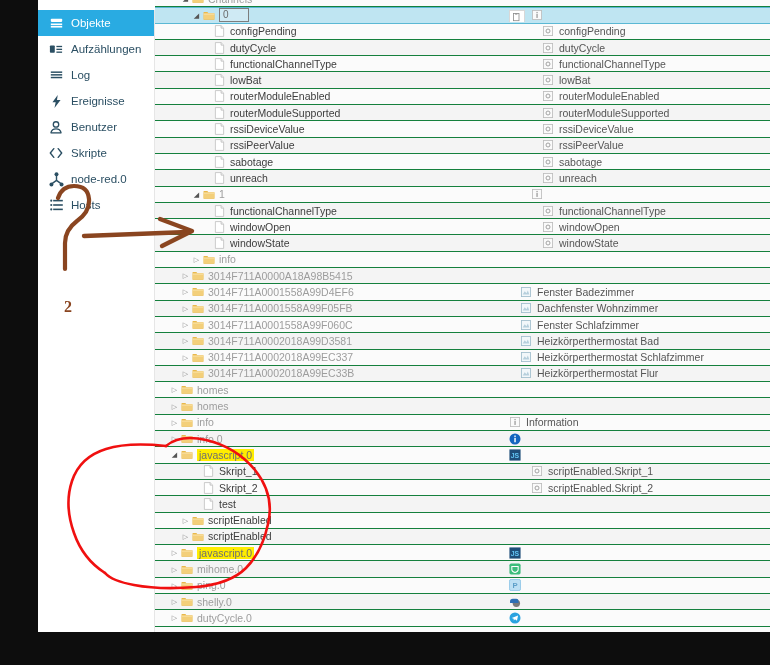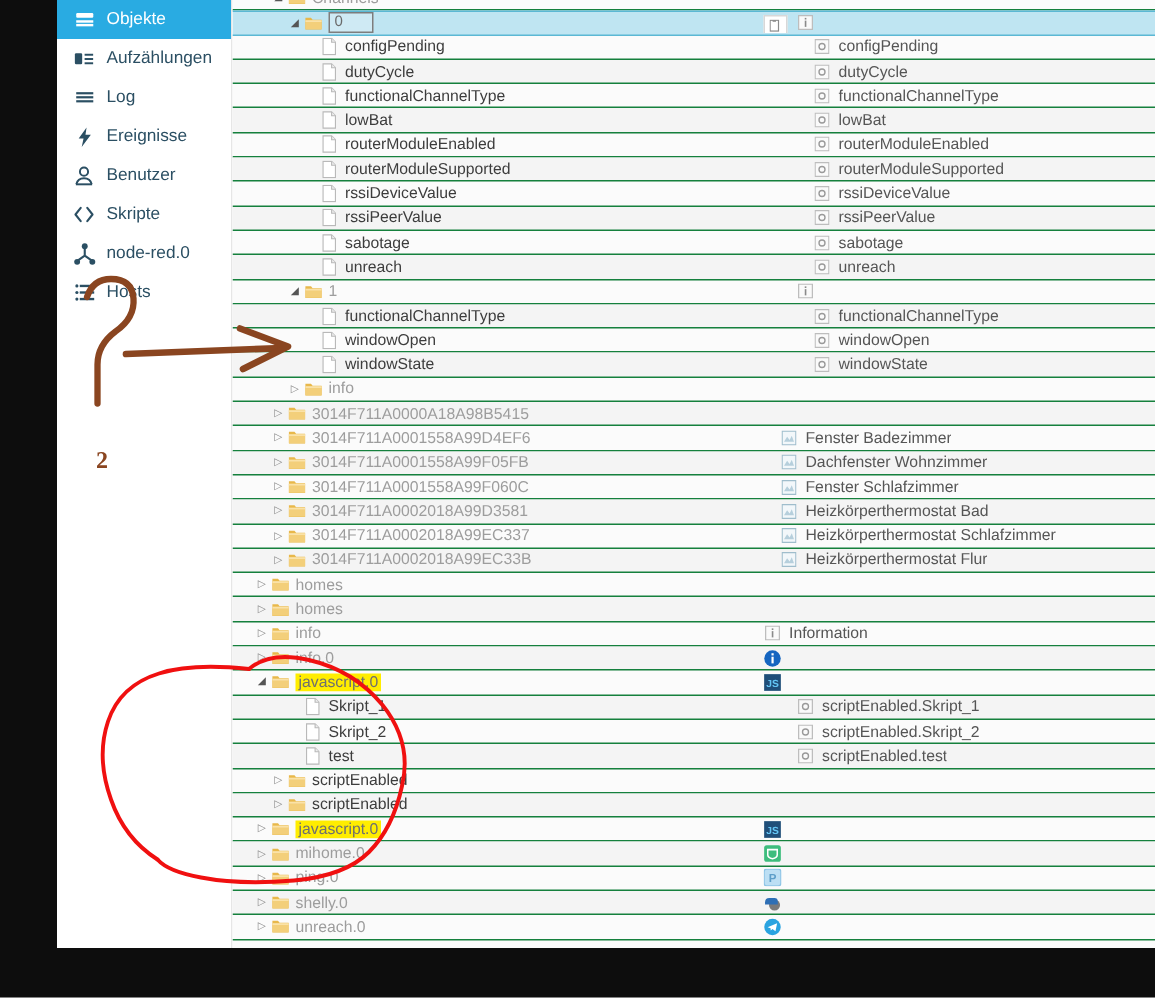--- a/index.html
+++ b/index.html
@@ -11,21 +11,21 @@
     position:relative;
   }
   
   #app{
     position:absolute;left:38px;top:0;width:732px;height:632px;
     background:#ffffff;
     overflow:hidden;
   }
   
   #sidebar{
-    position:absolute;left:0;top:0;width:117px;height:632px;
+    position:absolute;left:0;top:10px;width:117px;height:632px;
     background:#ffffff;
     border-right:1px solid #e6e6e6;
     box-sizing:border-box;
   }
   .nav-item{
     display:flex;align-items:center;
     height:26px;
     padding-left:8px;
     color:#2b4f63;
     font-size:11.5px;
@@ -832,29 +832,20 @@
         <div class="cell-name i3">
           <span class="twisty"></span>
           <span class="ico">
             <svg width="11" height="12" viewBox="0 0 14 16">
               <path d="M1.5 0.8 h7.6 l3.4 3.4 v11 h-11 z" fill="#ffffff" stroke="#b9b9b9" stroke-width="1"></path>
               <path d="M9.1 0.8 v3.4 h3.4" fill="#eeeeee" stroke="#b9b9b9" stroke-width="1"></path>
             </svg>
           </span>
           <span class="txt ">test</span>
         </div>
-        <div class="cell-val">
-          <span class="valico">
-            <svg width="10" height="10" viewBox="0 0 12 12">
-              <rect x="0.5" y="0.5" width="11" height="11" fill="#fafafa" stroke="#bdbdbd"></rect>
-              <circle cx="6" cy="6" r="2.4" fill="none" stroke="#9a9a9a" stroke-width="1.1"></circle>
-            </svg>
-          </span>
-          <span class="valtxt">scriptEnabled.test</span>
-        </div>
       </div>
       <div class="row">
         <div class="cell-name i2">
           <span class="twisty">▷</span>
           <span class="ico">
             <svg width="12" height="11" viewBox="0 0 16 14">
               <path d="M0.8 2.2 h5 l1.4 1.7 h8 v8.6 h-14.4 z" fill="#e8b84b"></path>
               <path d="M0.8 4.4 h14.4 v7.9 h-14.4 z" fill="#f3cf7a"></path>
               <path d="M0.8 4.4 h14.4 v1.4 h-14.4 z" fill="#fae2a8"></path>
             </svg>
@@ -964,21 +955,21 @@
       <div class="row">
         <div class="cell-name i1">
           <span class="twisty">▷</span>
           <span class="ico">
             <svg width="12" height="11" viewBox="0 0 16 14">
               <path d="M0.8 2.2 h5 l1.4 1.7 h8 v8.6 h-14.4 z" fill="#e8b84b"></path>
               <path d="M0.8 4.4 h14.4 v7.9 h-14.4 z" fill="#f3cf7a"></path>
               <path d="M0.8 4.4 h14.4 v1.4 h-14.4 z" fill="#fae2a8"></path>
             </svg>
           </span>
-          <span class="txt dim">unreach.0</span>
+          <span class="txt dim">dutyCycle.0</span>
         </div>
         <div class="cell-val">
           <span class="valico">
             <svg width="12" height="12" viewBox="0 0 14 14">
               <circle cx="7" cy="7" r="6.4" fill="#2aa3e0"></circle>
               <path d="M3.2 7.1 L10.6 4.1 L9.3 10.3 L7 8.6 L5.6 9.8 L5.5 7.9 z" fill="#fff"></path>
             </svg>
           </span>
         </div>
       </div>

